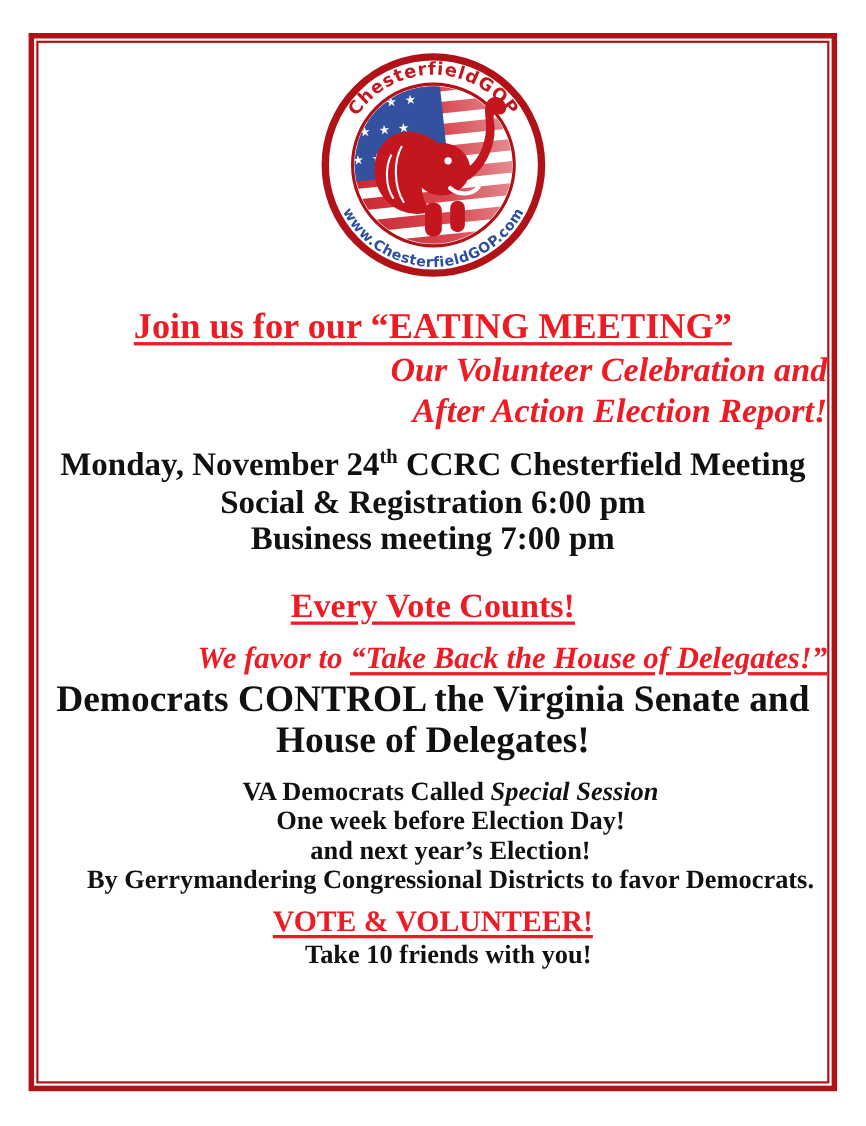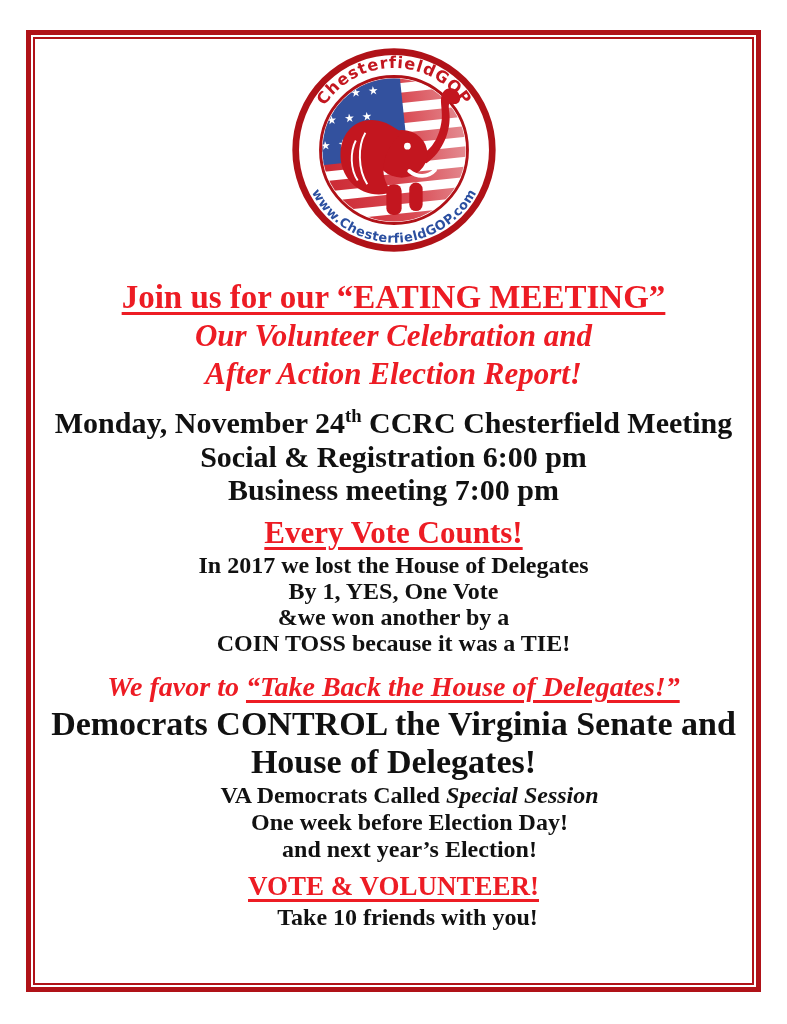--- a/index.html
+++ b/index.html
@@ -23,32 +23,32 @@
     padding:2px;background:#ffffff;
   }
   .frame-inner{
     width:100%;height:100%;
     border:2px solid var(--border-red);
     text-align:center;overflow:hidden;
   }
   .logo-wrap{margin:6px auto 0;width:210px;height:210px;}
   .line{white-space:nowrap;font-weight:bold;}
   .red{color:var(--accent-red);font-family:Liberation Serif, serif;}
-  .ital{font-style:italic;}
+  .ital{font-style:italic;text-align:right;}
   .u-thick{text-decoration:underline;text-decoration-thickness:2.5px;text-underline-offset:4px;}
   .headline-join{font-size:33px;line-height:1.1;margin-top:24px;}
   .headline-sub{font-size:31px;line-height:1.22;}
   .headline-sub.first{margin-top:2px;}
   .meeting-block{margin-top:13px;font-size:30px;line-height:1.12;}
   .meeting-block sup{font-size:0.62em;}
-  .everyvote-heading{font-size:31px;line-height:1.1;margin-top:9px;}
+  .everyvote-heading{font-size:31px;line-height:1.1;margin-top:27px;}
   .everyvote-block{margin-top:3px;font-size:24px;line-height:1.08;}
   .takeback-line{font-size:28px;line-height:1.1;margin-top:16px;}
   .control-block{margin-top:2px;font-size:34px;line-height:1.12;}
-  .session-block{margin-top:1px;font-size:24px;line-height:1.12;padding-left:32px;}
+  .session-block{margin-top:14px;font-size:24px;line-height:1.12;padding-left:32px;}
   .footer-heading{font-size:27px;line-height:1.1;margin-top:9px;}
   .footer-line{font-size:24px;line-height:1.1;margin-top:2px;padding-left:28px;}
   
   .ring{fill:none;stroke:var(--border-red);}
   .fill-red{fill:var(--logo-red);}
   .arc-top{fill:var(--logo-red);font-family:"DejaVu Sans",sans-serif;font-weight:bold;font-size:17px;letter-spacing:1px;}
   .arc-bot{fill:var(--logo-blue);font-family:"DejaVu Sans",sans-serif;font-weight:bold;font-size:13.5px;letter-spacing:0.5px;}
   .stars{fill:#ffffff;font-family:"DejaVu Sans",sans-serif;font-size:12px;letter-spacing:2px;}
 </style>
 </head>
@@ -119,37 +119,32 @@
     <div class="line red ital headline-sub first">Our Volunteer Celebration and</div>
     <div class="line red ital headline-sub">After Action Election Report!</div>
 
     <div class="meeting-block">
       <div class="line"><span>Monday, November 24</span><sup>th</sup><span> CCRC Chesterfield Meeting</span></div>
       <div class="line">Social &amp; Registration 6:00 pm</div>
       <div class="line">Business meeting 7:00 pm</div>
     </div>
 
     <div class="line red u-thick everyvote-heading">Every Vote Counts!</div>
-    <div class="everyvote-block">
-      <div class="line">In 2017 we lost the House of Delegates</div>
-      <div class="line">By 1, YES, One Vote</div>
-      <div class="line">&amp;we won another by a</div>
-      <div class="line">COIN TOSS because it was a TIE!</div>
-    </div>
 
     <div class="line red ital takeback-line"><span>We favor to </span><span class="u-thick">“Take Back the House of Delegates!”</span></div>
 
     <div class="control-block">
       <div class="line">Democrats CONTROL the Virginia Senate and</div>
       <div class="line">House of Delegates!</div>
     </div>
 
     <div class="session-block">
       <div class="line"><span>VA Democrats Called </span><span class="ital">Special Session</span></div>
       <div class="line">One week before Election Day!</div>
       <div class="line">and next year’s Election!</div>
+      <div class="line">By Gerrymandering Congressional Districts to favor Democrats.</div>
     </div>
 
     <div class="line red u-thick footer-heading">VOTE &amp; VOLUNTEER!</div>
     <div class="line footer-line">Take 10 friends with you!</div>
 
   </div>
 </div>
 
 </body></html>

